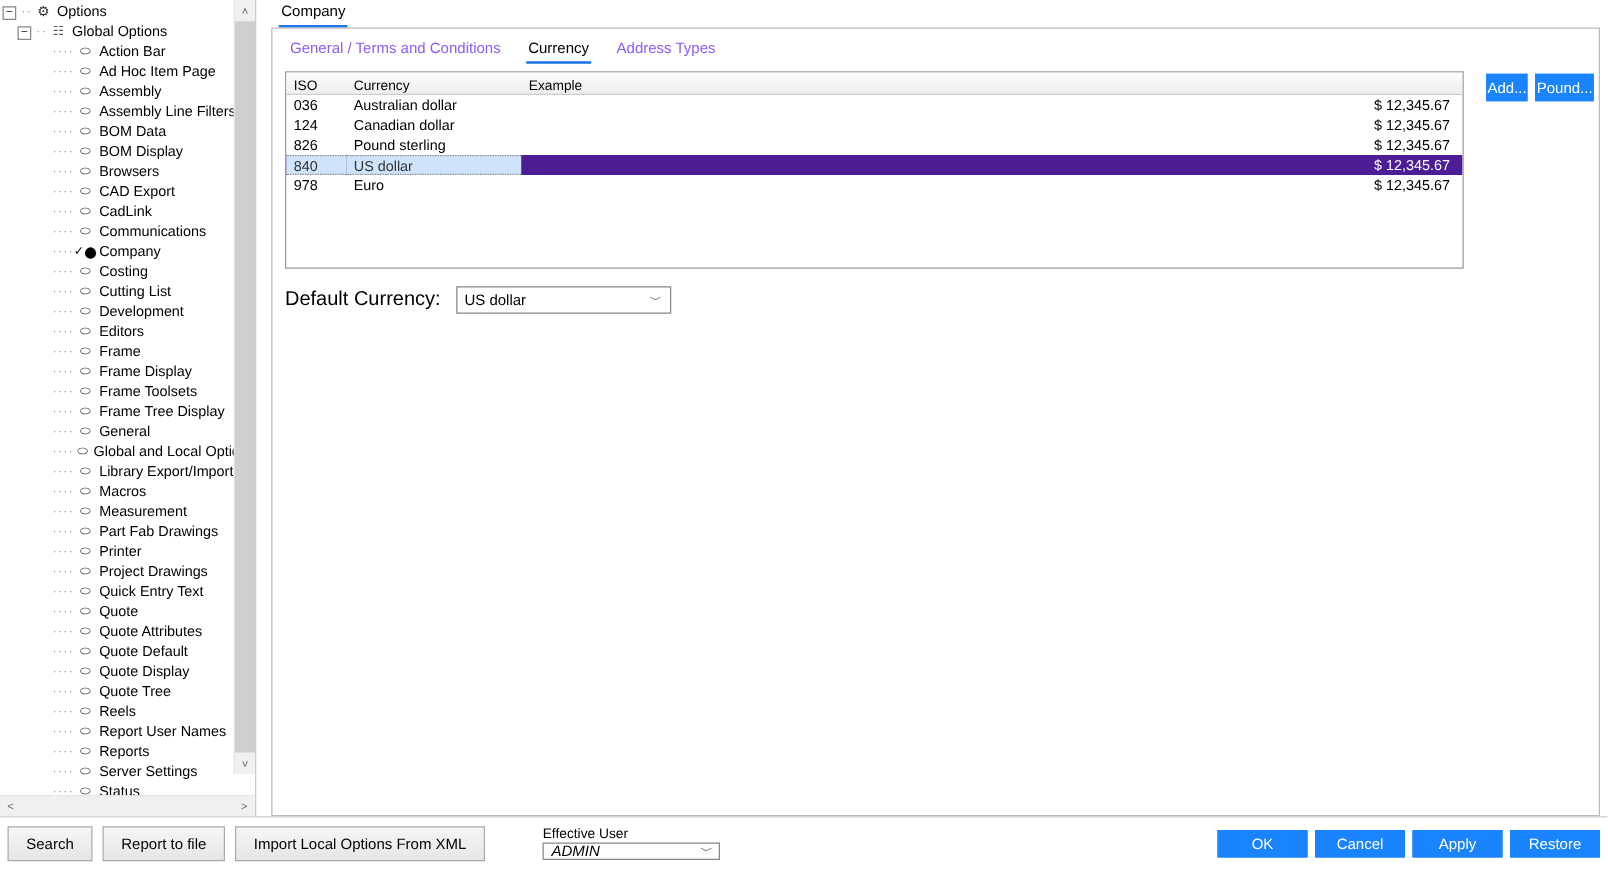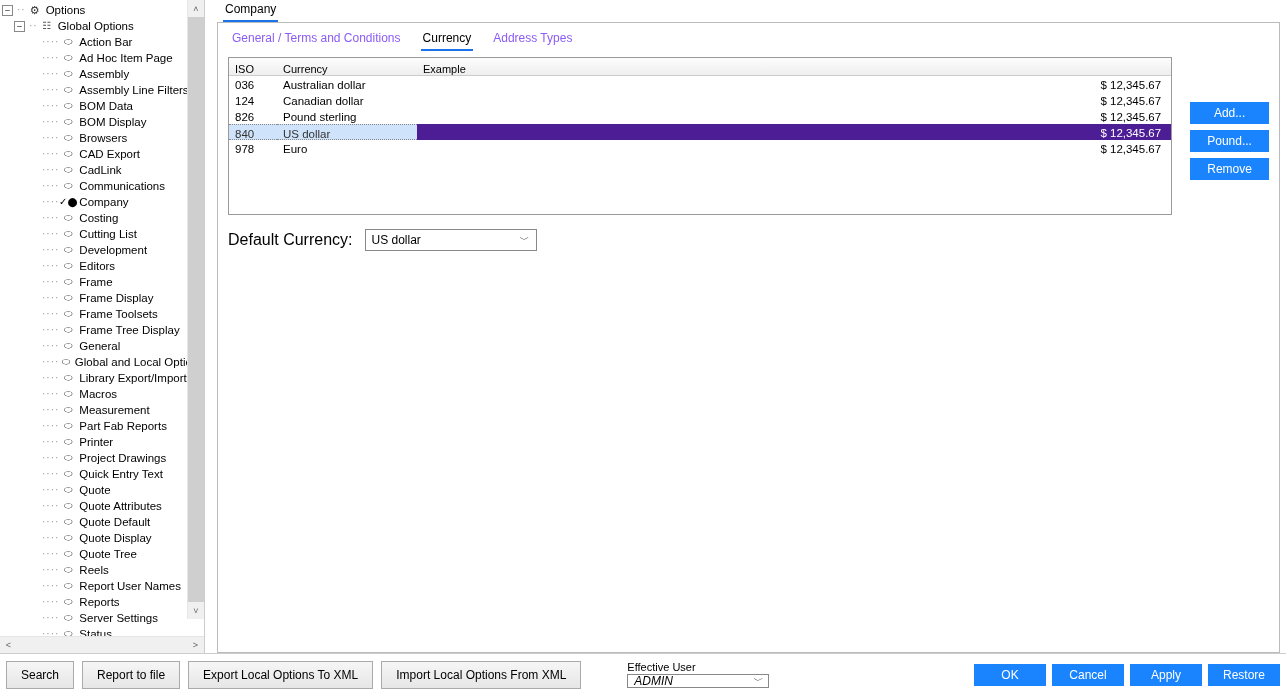--- a/index.html
+++ b/index.html
@@ -158,21 +158,21 @@
   }
   .grid-row.selected {
     background:#4c1d95; color:#fff;
   }
   .grid-row.selected .col-iso,
   .grid-row.selected .col-cur {
     background:#cfe3fb; color:#333;
     border-top:1px dotted #888;
     border-bottom:1px dotted #888;
   }
-  .side-buttons { display:flex; flex-direction:column; gap:6px; width:80px; padding-top:2px;margin-top:43px;}
+  .side-buttons { display:flex; flex-direction:row; gap:6px; width:80px; padding-top:2px;}
   .blue-btn {
     background:#1a84ff; color:#fff; border:1px solid #1a84ff;
     height:22px; font-size:12px; cursor:pointer;
     display:flex;align-items:center;justify-content:center;
   }
   .default-row { display:flex; align-items:center; gap:12px; margin-top:14px;}
   .default-row label{ font-size:16px;}
   .combo {
     width:172px; height:22px; border:1px solid #888;
     display:flex; align-items:center; justify-content:space-between;
@@ -334,21 +334,21 @@
             <span class="label">Macros</span>
           </div>
           <div class="tree-node tree-level-2">
             <span class="dots">····</span>
             <span class="icon link-ico">⬭</span>
             <span class="label">Measurement</span>
           </div>
           <div class="tree-node tree-level-2">
             <span class="dots">····</span>
             <span class="icon link-ico">⬭</span>
-            <span class="label">Part Fab Reports</span>
+            <span class="label">Part Fab Drawings</span>
           </div>
           <div class="tree-node tree-level-2">
             <span class="dots">····</span>
             <span class="icon link-ico">⬭</span>
             <span class="label">Printer</span>
           </div>
           <div class="tree-node tree-level-2">
             <span class="dots">····</span>
             <span class="icon link-ico">⬭</span>
             <span class="label">Project Drawings</span>
@@ -483,21 +483,20 @@
           <span class="chev">﹀</span>
         </div>
       </div>
     </div>
   </div>
 </div>
 
 <div class="bottom-bar">
   <button class="grey-btn">Search</button>
   <button class="grey-btn">Report to file</button>
-  <button class="grey-btn">Export Local Options To XML</button>
   <button class="grey-btn">Import Local Options From XML</button>
   <div class="eff-user">
     <label>Effective User</label>
     <div class="combo" style="width:142px;height:14px;font-style:italic;">
       <span>ADMIN</span>
       <span class="chev">﹀</span>
     </div>
   </div>
   <div class="action-buttons">
     <div class="blue-btn">OK</div>

